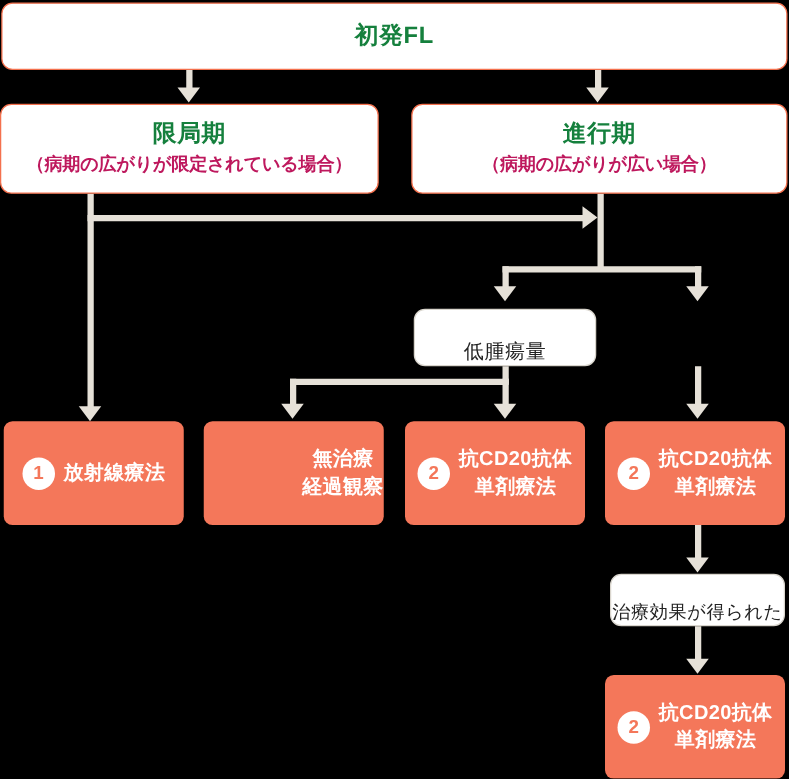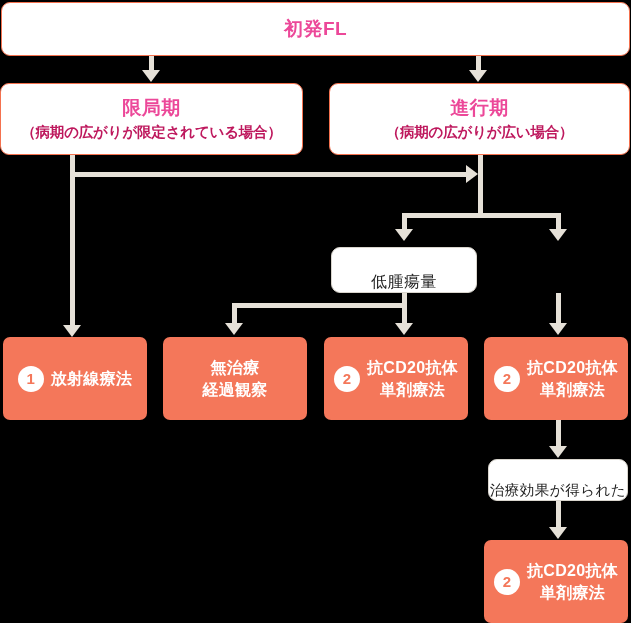--- a/index.html
+++ b/index.html
@@ -23,21 +23,21 @@
     text-align: center;
     border-radius: 9px;
     line-height: 1.32;
   }
   
   .box-outline-coral {
     background: #ffffff;
     border: 1.6px solid #f4714e;
   }
   .box-outline-coral .title {
-    color: #ec4899;
+    color: #15803d;
     font-weight: bold;
     font-size: 19px;
     letter-spacing: .5px;
   }
   .box-outline-coral .sub {
     color: #be185d;
     font-size: 14.5px;
     font-weight: bold;
     margin-top: 3px;
     letter-spacing: -0.2px;
@@ -170,21 +170,21 @@
 
   <div class="node box-fill" style="left:3px; top:337px; width:144px; height:83px;">
     <div class="fill-inner">
       <span class="badge">1</span>
       <span class="tx">
         <span>放射線療法</span>
       </span>
     </div>
   </div>
 
-  <div class="node box-fill" style="left:163px; top:337px; width:144px; height:83px;">
+  <div class="node box-fill" style="left:163px; top:337px; width:144px; height:83px;align-items:flex-end;">
     <div class="fill-inner">
       <span class="tx" style="display:block;">
         <span style="display:block;">無治療</span>
         <span style="display:block;">経過観察</span>
       </span>
     </div>
   </div>
 
   <div class="node box-fill" style="left:324px; top:337px; width:144px; height:83px;">
     <div class="fill-inner">

